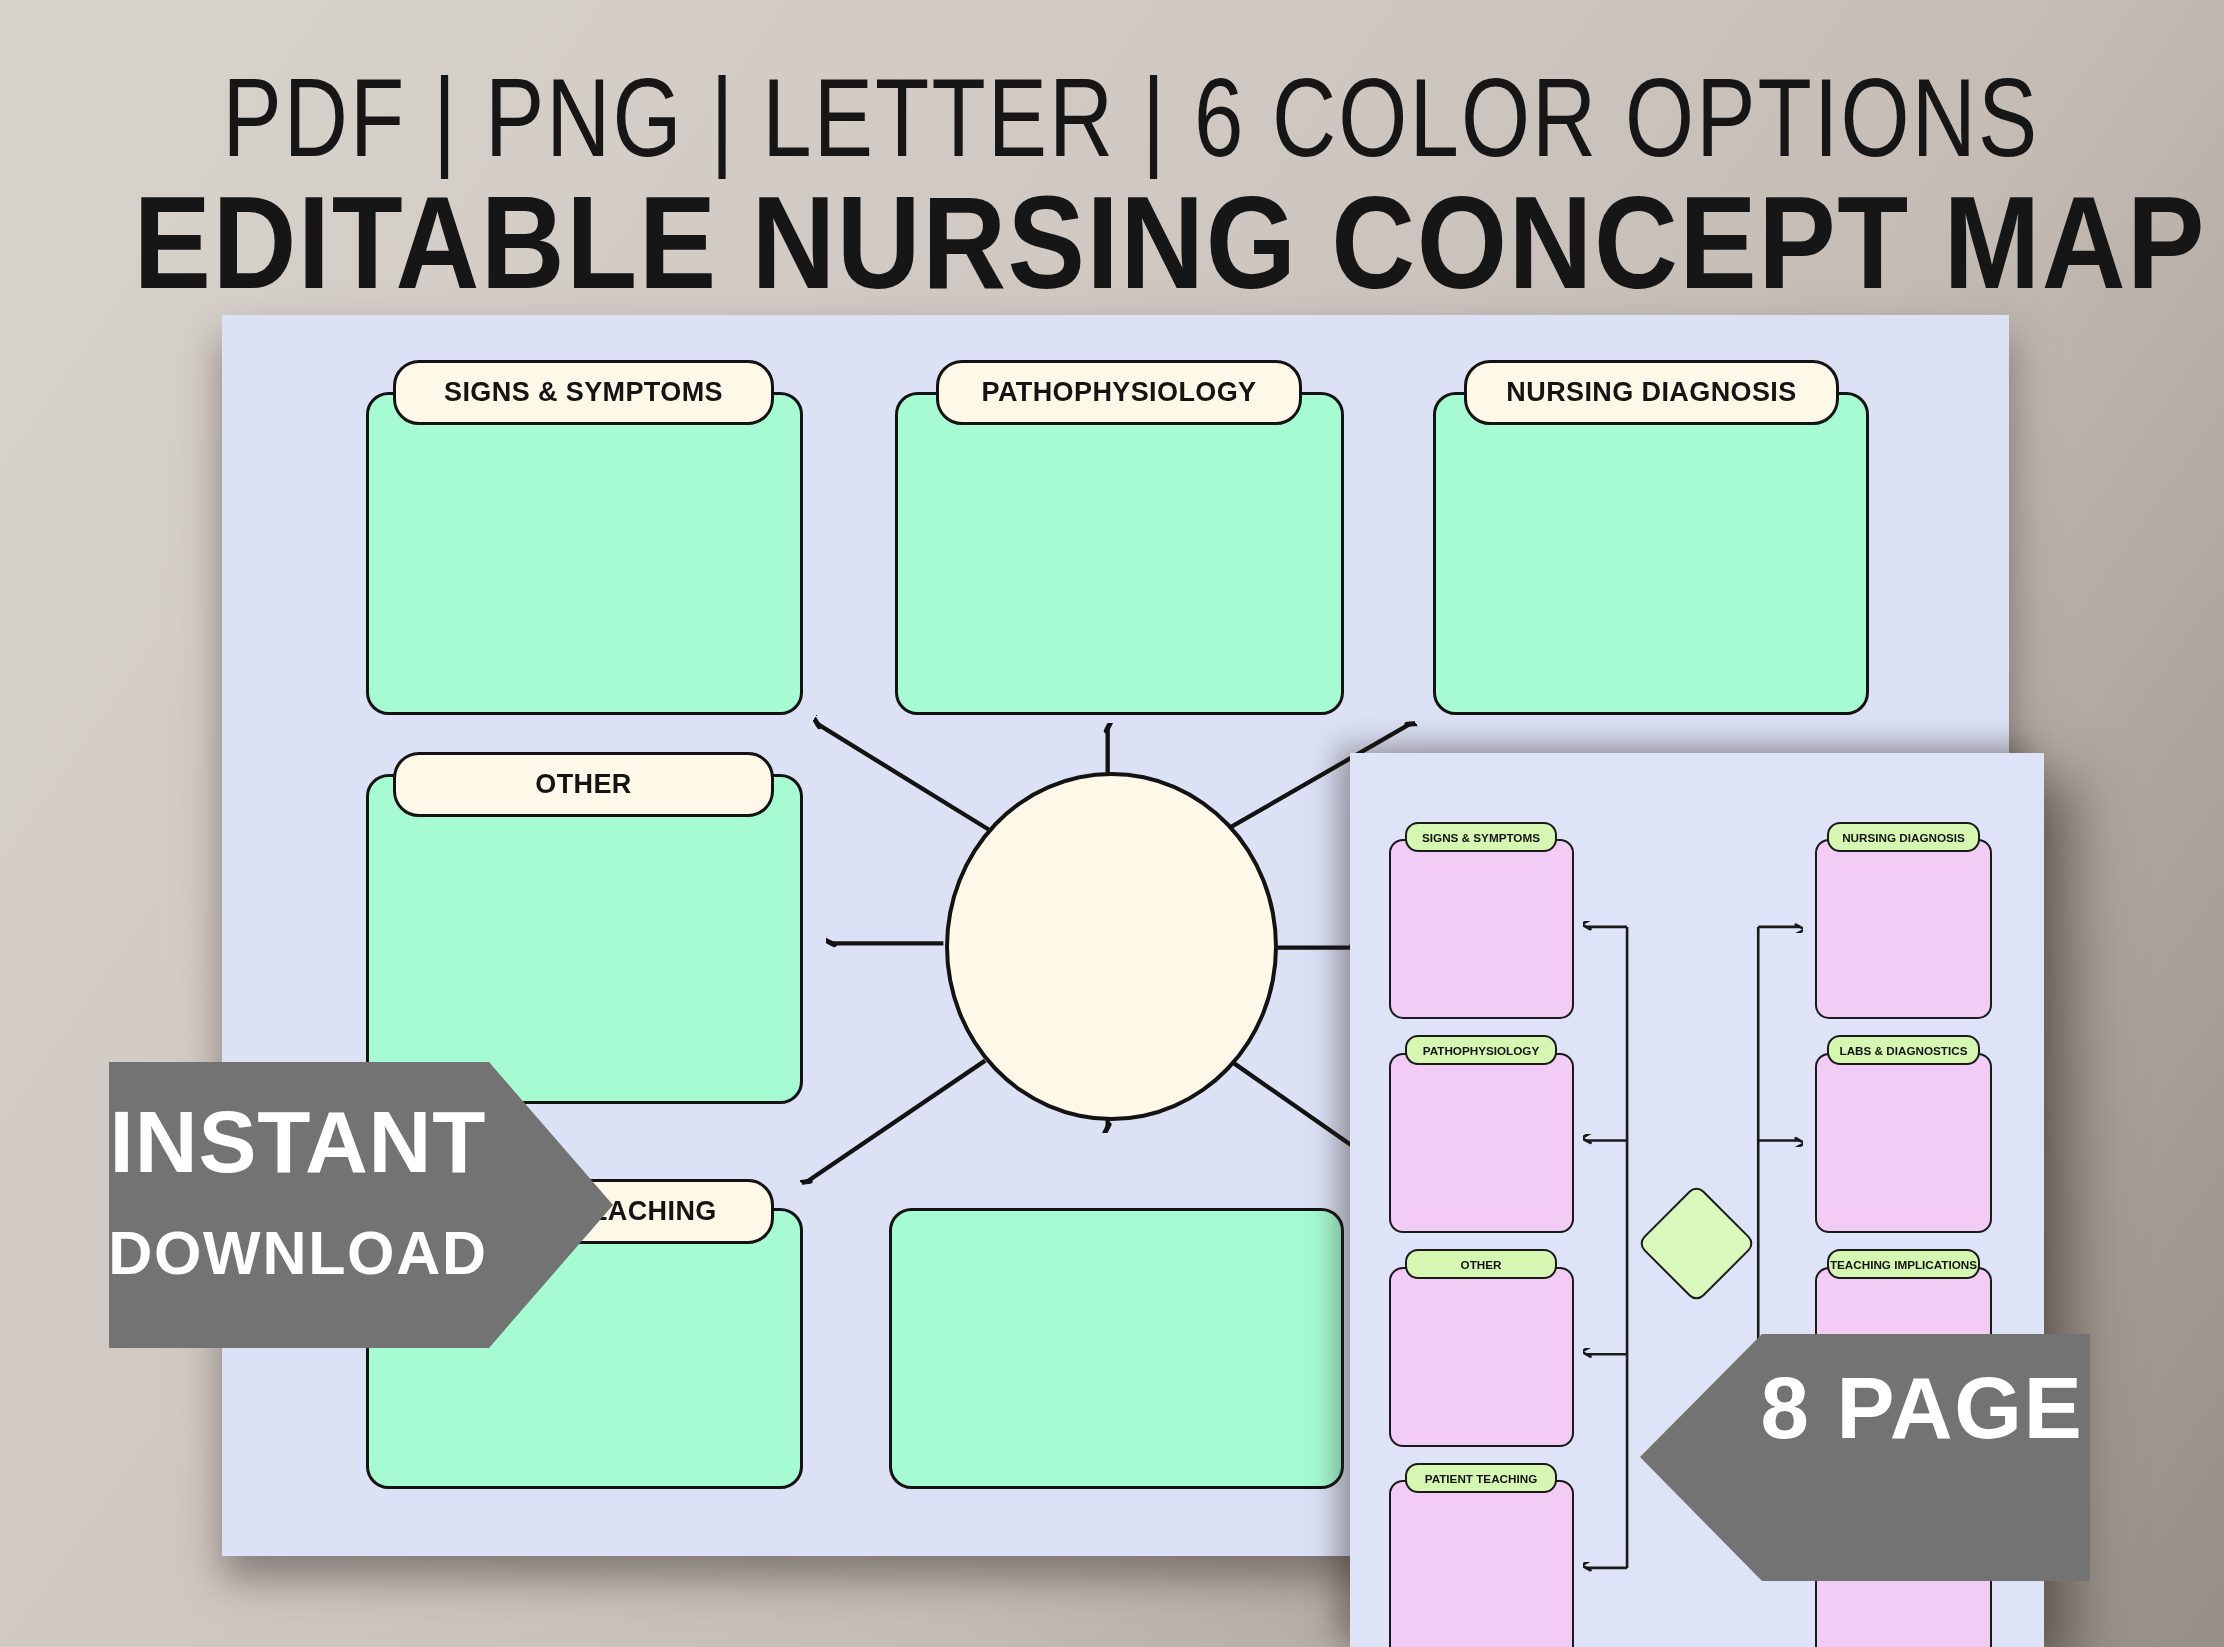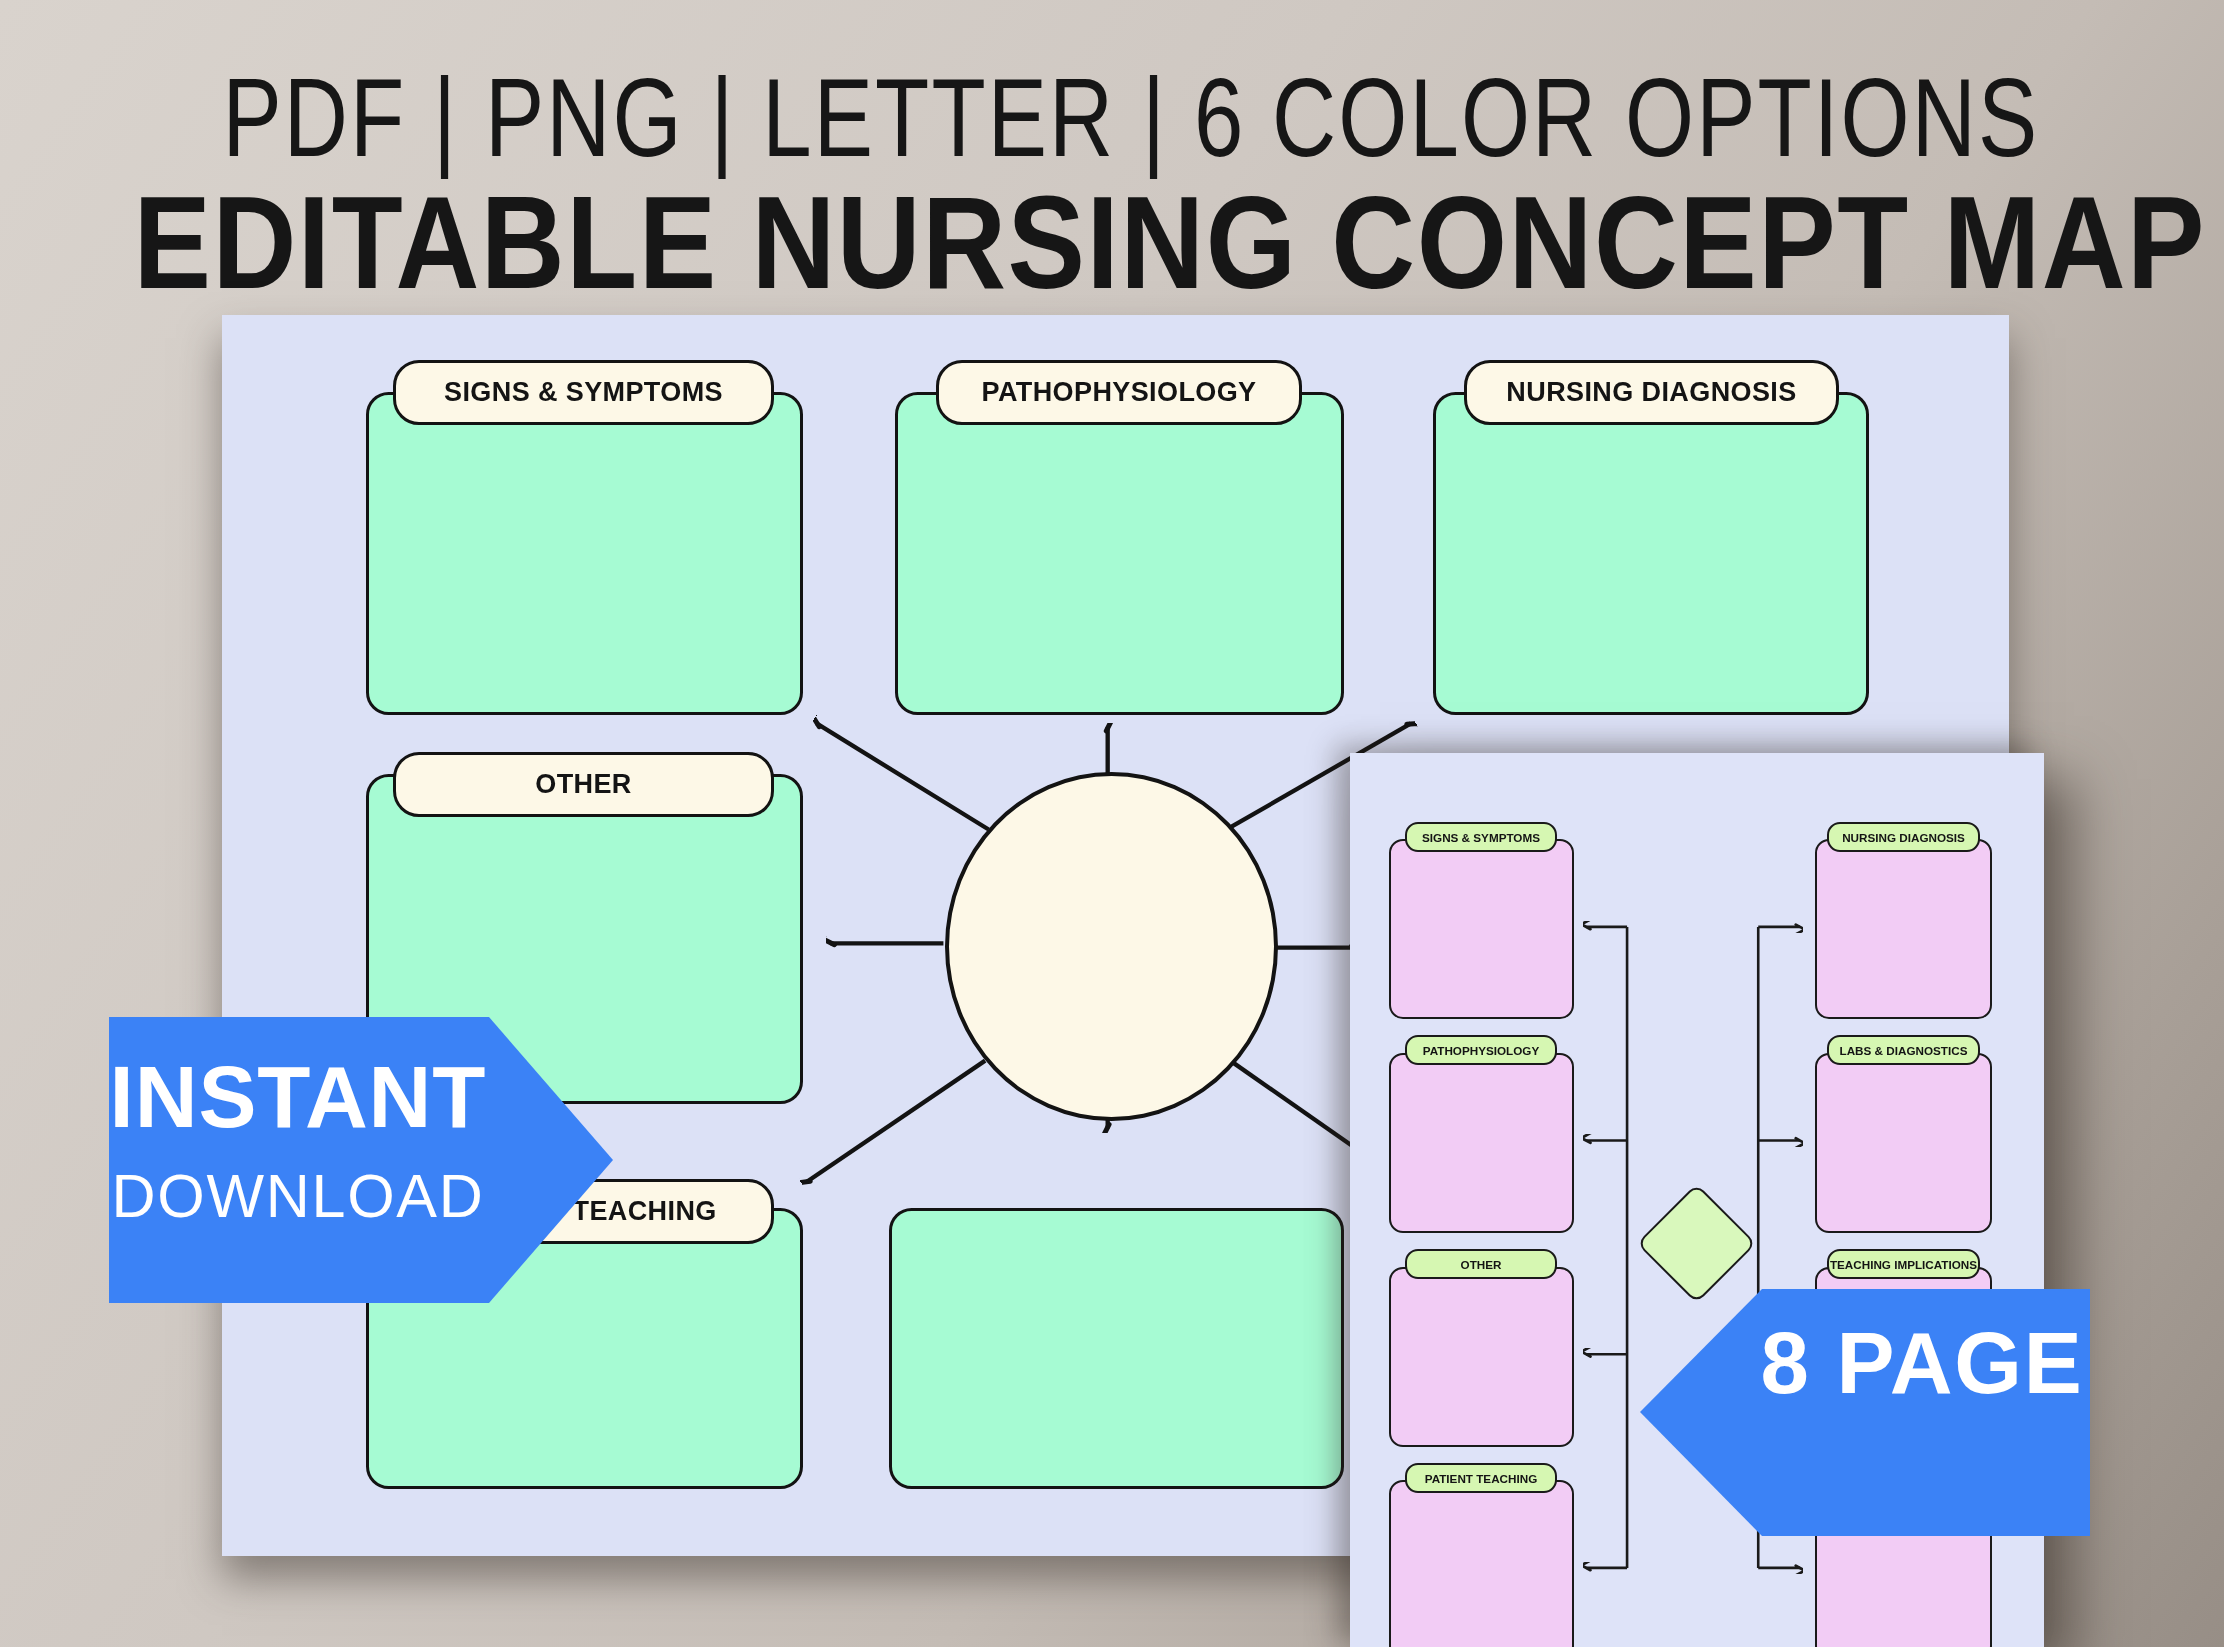--- a/index.html
+++ b/index.html
@@ -26,27 +26,27 @@
   .circle1{position:absolute;left:723px;top:457px;width:325px;height:341px;background:#fdf8e7;
            border:4.3px solid #131313;border-radius:50%;z-index:2;}
   
   .box2{position:absolute;background:#f2ccf5;border:2.6px solid #1a1a1a;border-radius:14px;}
   .pill2{position:absolute;background:#d6f7b2;border:2.2px solid #1a1a1a;border-radius:13px;
          display:flex;align-items:center;justify-content:center;text-align:center;
          font-weight:700;font-size:11.7px;color:#141414;white-space:nowrap;z-index:4;}
   .diamond{position:absolute;left:304px;top:448px;width:81px;height:81px;background:#d9f8bc;
            border:2.6px solid #1a1a1a;border-radius:10.4px;transform:rotate(45deg);}
   
-  .banner{position:absolute;background:#3b82f6;color:#fff;z-index:5;
-          filter:drop-shadow(5.2px 7px 10.4px rgba(30,25,20,.45));}
+  .banner{position:absolute;background:#737373;color:#fff;z-index:5;
+          filter:drop-shadow(5.2px 7px 10.4px rgba(30,25,20,.45));margin-top:45px;}
   .banner .btxt{position:absolute;width:100%;text-align:center;white-space:nowrap;}
   .banner-left{left:109px;top:1017px;width:504px;height:286px;
     clip-path:polygon(0 0,380px 0,504px 143px,380px 286px,0 286px);}
   .banner-left .l1{top:29.5px;left:-63px;font-size:87px;font-weight:800;letter-spacing:0.9px;}
-  .banner-left .l2{top:144px;left:-63px;font-size:61px;font-weight:400;letter-spacing:1.7px;}
+  .banner-left .l2{top:156px;left:-63px;font-size:61px;font-weight:700;letter-spacing:1.7px;}
   .banner-right{left:1640px;top:1289px;width:450px;height:247px;
     clip-path:polygon(122px 0,450px 0,450px 247px,122px 247px,0 123px);}
   .banner-right .l1{top:24px;left:57px;font-size:87px;font-weight:800;letter-spacing:1.7px;}
   .banner-right .l2{top:137px;left:57px;font-size:56px;font-weight:800;letter-spacing:1.7px;}
 </style>
 </head>
 <body>
 
 <div class="hdr hdr1">PDF | PNG | LETTER | 6 COLOR OPTIONS</div>
 <div class="hdr hdr2">EDITABLE NURSING CONCEPT MAP</div>

